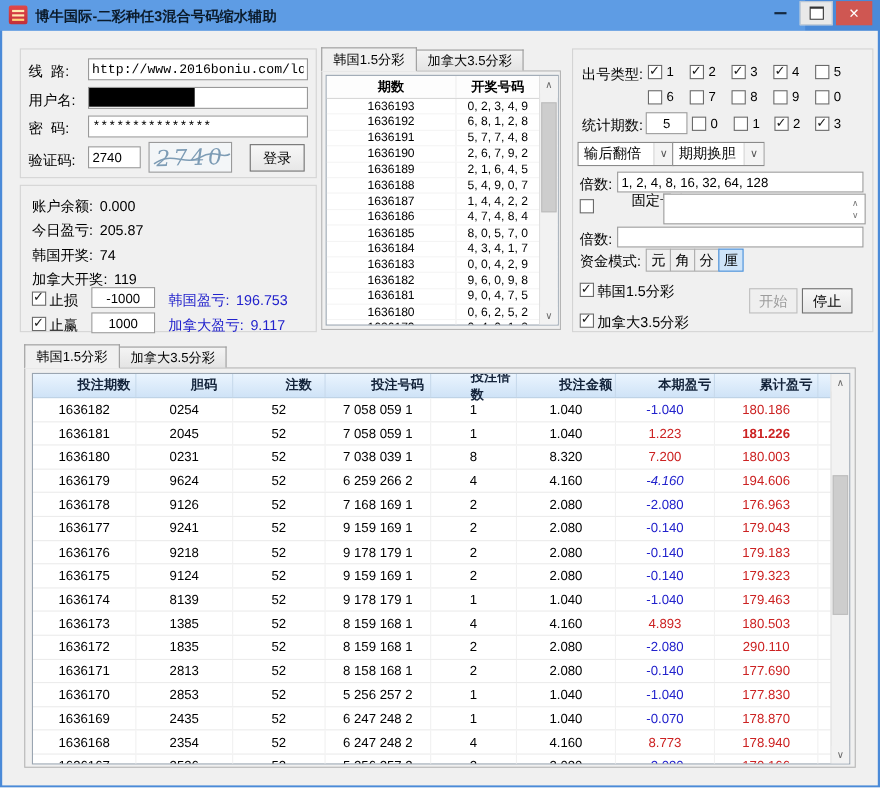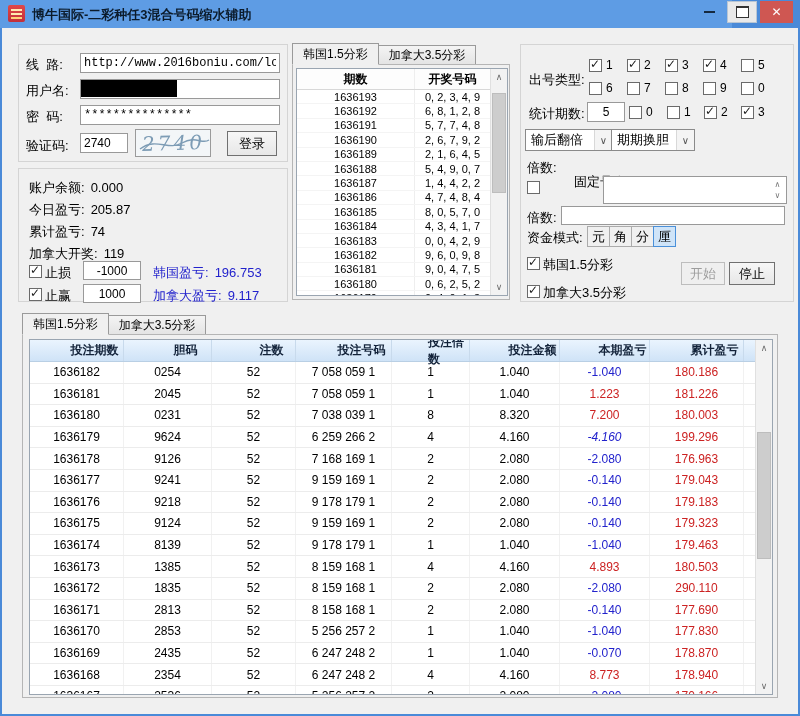--- a/index.html
+++ b/index.html
@@ -116,21 +116,21 @@
         <svg class="capwave" width="76" height="28">
             <path d="M4,19 C 20,7 32,21 46,13 S 66,15 73,10" stroke="#7d9cb5" stroke-width="1.4" fill="none"></path>
           </svg>
       </div>
       <button class="wbtn" style="left:208px;top:86px;width:50px;height:25px;">登录</button>
     </div>
 
     <div class="gbox" style="left:16px;top:140px;width:270px;height:134px;">
       <div class="aline" style="left:10px;top:10px;"><span>账户余额:</span><span class="aval">0.000</span></div>
       <div class="aline" style="left:10px;top:32px;"><span>今日盈亏:</span><span class="aval">205.87</span></div>
-      <div class="aline" style="left:10px;top:54px;"><span>累计盈亏:</span><span class="aval">74</span></div>
+      <div class="aline" style="left:10px;top:54px;"><span>韩国开奖:</span><span class="aval">74</span></div>
       <div class="aline" style="left:10px;top:76px;"><span>加拿大开奖:</span><span class="aval">119</span></div>
 
       <div class="cb" style="left:10px;top:96px;">
           <span class="mark">✓</span>
         </div>
       <div class="cblbl" style="left:26px;top:95px;font-family:Liberation Mono, monospace;">止损</div>
       <input class="tinput sans center" style="left: 64px; top: 92px; width: 58px; height: 19px;" value="-1000">
       <div class="aline bluetxt" style="left:134px;top:95px;"><span>韩国盈亏:</span><span class="aval">196.753</span></div>
 
       <div class="cb" style="left:10px;top:119px;">
@@ -215,34 +215,35 @@
           </div>
         <div class="vsb">
           <div class="sb-up">∧</div>
           <div class="sb-thumb" style="top:24px;height:100px;"></div>
           <div class="sb-down">∨</div>
         </div>
       </div>
     </div>
 
     <div class="gbox" id="settings-panel" style="left:518px;top:16px;width:274px;height:258px;">
-      <div class="flabel" style="left:8px;top:26px;">出号类型:</div>
+      <div class="flabel" style="left:8px;top:14px;">出号类型:</div>
       <div class="flabel" style="left:8px;top:60px;">统计期数:</div>
       <input class="tinput sans center" style="left: 66px; top: 57px; width: 38px; height: 20px;" value="5">
 
       <div class="combo" style="left:4px;top:84px;width:88px;height:22px;">
         <span class="ctext">输后翻倍</span>
         <span class="carrow">∨</span>
       </div>
       <div class="combo" style="left:90px;top:84px;width:84px;height:22px;">
         <span class="ctext">期期换胆</span>
         <span class="carrow">∨</span>
       </div>
 
       <div class="flabel" style="left:6px;top:114px;">倍数:</div>
+      <input class="tinput sans" style="left: 40px; top: 111px; width: 224px; height: 19px;" value="1, 2, 4, 8, 16, 32, 64, 128">
 
       <div class="cb" style="left:6px;top:136px;"></div>
       <div class="cblbl" style="left:22px;top:128px;margin-left:31px;">固定号码:</div>
       <div class="tarea" style="left:82px;top:131px;width:184px;height:28px;">
         <div class="spin">
             <span>∧</span>
             <span>∨</span>
           </div>
       </div>
 
@@ -367,21 +368,21 @@
               <div class="bc fill" style="width: 11px;"></div>
             </div>
             <div class="brow">
               <div class="bc" style="width: 94px;">1636181</div>
               <div class="bc" style="width: 88px;">2045</div>
               <div class="bc" style="width: 84px;">52</div>
               <div class="bc" style="width: 96px;">7 058 059 1</div>
               <div class="bc" style="width: 78px;">1</div>
               <div class="bc" style="width: 90px;">1.040</div>
               <div class="bc pos" style="width: 90px;">1.223</div>
-              <div class="bc pos" style="width: 94px;">181.226</div>
+              <div class="bc pos" style="width: 94px; font-weight: bold;">181.226</div>
               <div class="bc fill" style="width: 11px;"></div>
             </div>
             <div class="brow">
               <div class="bc" style="width: 94px;">1636180</div>
               <div class="bc" style="width: 88px;">0231</div>
               <div class="bc" style="width: 84px;">52</div>
               <div class="bc" style="width: 96px;">7 038 039 1</div>
               <div class="bc" style="width: 78px;">8</div>
               <div class="bc" style="width: 90px;">8.320</div>
               <div class="bc pos" style="width: 90px;">7.200</div>
@@ -389,21 +390,21 @@
               <div class="bc fill" style="width: 11px;"></div>
             </div>
             <div class="brow">
               <div class="bc" style="width: 94px;">1636179</div>
               <div class="bc" style="width: 88px;">9624</div>
               <div class="bc" style="width: 84px;">52</div>
               <div class="bc" style="width: 96px;">6 259 266 2</div>
               <div class="bc" style="width: 78px;">4</div>
               <div class="bc" style="width: 90px;">4.160</div>
               <div class="bc neg" style="width: 90px; font-style: italic;">-4.160</div>
-              <div class="bc pos" style="width: 94px;">199.296</div>
+              <div class="bc pos" style="width: 94px;">194.606</div>
               <div class="bc fill" style="width: 11px;"></div>
             </div>
             <div class="brow">
               <div class="bc" style="width: 94px;">1636178</div>
               <div class="bc" style="width: 88px;">9126</div>
               <div class="bc" style="width: 84px;">52</div>
               <div class="bc" style="width: 96px;">7 168 169 1</div>
               <div class="bc" style="width: 78px;">2</div>
               <div class="bc" style="width: 90px;">2.080</div>
               <div class="bc neg" style="width: 90px;">-2.080</div>

